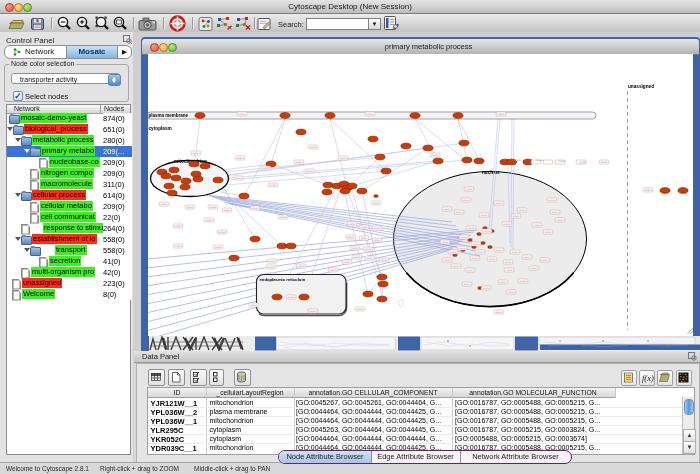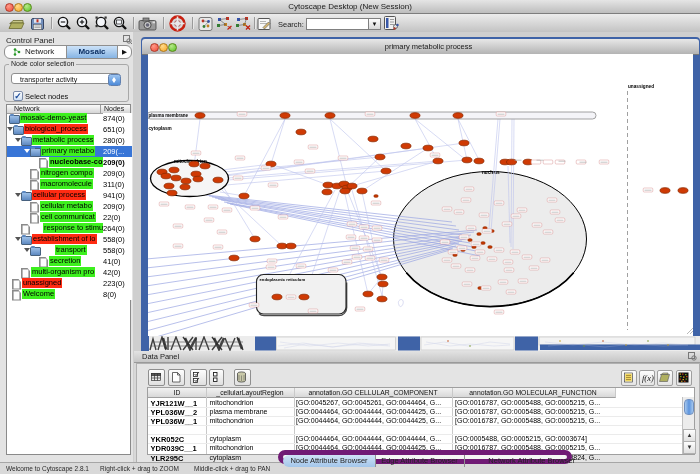--- a/index.html
+++ b/index.html
@@ -64,24 +64,24 @@
 .dth{position:absolute;top:1px;text-align:center;}
 .dcol{position:absolute;top:0;bottom:0;width:1px;background:#c9c9c9;}
 .drow{position:absolute;left:0;width:100%;height:9px;font-size:7px;color:#000;white-space:nowrap;}
 .dc1{position:absolute;left:2.5px;top:0.5px;font-weight:bold;font-size:7.5px;}
 .dc2{position:absolute;left:61.5px;top:0.5px;}
 .dc3{position:absolute;left:148px;top:0.5px;}
 .dc4{position:absolute;left:307px;top:0.5px;}
 #vsb{position:absolute;right:0px;top:9px;width:12px;height:57px;background:#ececec;border-left:1px solid #c0c0c0;box-sizing:border-box;}
 #vsb .th{position:absolute;left:1px;top:2px;width:8px;height:14px;border-radius:4px;background:linear-gradient(90deg,#a6c8ee,#5b93dd,#a6c8ee);border:1px solid #7090c0;}
 
-#btabs{left:278px;top:450px;width:294px;height:14px;background:#f5f5f5;border:5px solid #701a75;border-radius:7px;box-sizing:border-box;font-size:7.5px;color:#222;z-index:30;}
+#btabs{left:278px;top:450px;width:294px;height:14px;background:#f5f5f5;border:1px solid #701a75;border-radius:7px;box-sizing:border-box;font-size:7.5px;color:#222;z-index:30;}
 #btab1{position:absolute;left:0;top:0;width:92px;height:12px;background:linear-gradient(#cfe2f6,#a3c6ea);border-right:1px solid #909090;border-radius:6px 0 0 6px;text-align:center;line-height:12px;}
 #btab2{position:absolute;left:92px;top:0;width:89px;height:12px;border-right:1px solid #909090;text-align:center;line-height:12px;}
-#btab3{position:absolute;left:181px;top:0;width:111px;height:12px;text-align:right;line-height:12px;}
+#btab3{position:absolute;left:181px;top:0;width:111px;height:12px;text-align:center;line-height:12px;}
 
 #status{left:0;top:462px;width:700px;height:12px;background:#d9d9d9;border-top:1px solid #a6a6a6;font-size:6.5px;color:#2a2a2a;}
 #status span{position:absolute;top:2px;}
 </style>
 </head>
 <body>
 <div id="root">
 
 <div id="titlebar" class="abs">
   <div class="light" style="left:5px;background:radial-gradient(circle at 35% 30%,#ff9a8a,#ee4b36);border:0.5px solid #b03a2a;"></div>
@@ -217,24 +217,24 @@
     <div id="listhead">
           <span style="position:absolute;left:7px;top:0px;">Network</span>
           <span style="position:absolute;left:97px;top:0px;">Nodes</span>
           <span style="position:absolute;left:93px;top:0;border-left:1px solid #9f9f9f;height:8px;"></span>
         </div>
     <div id="treerows">
       <div class="trow" style="top:8px;"><span class="fold" style="left:2px;"></span><span style="margin-left:13px;" class="hl g">mosaic-demo-yeast</span><span class="val">874(0)</span></div>
       <div class="trow" style="top:19px;"><span class="arr" style="left:0px;"></span><span class="fold" style="left:6px;"></span><span style="margin-left:17px;" class="hl r">biological_process</span><span class="val">651(0)</span></div>
       <div class="trow" style="top:30px;"><span class="arr" style="left:8px;"></span><span class="fold" style="left:14px;"></span><span style="margin-left:25px;" class="hl g">metabolic process</span><span class="val">280(0)</span></div>
       <div class="trow selrow" style="top:41px;"><span class="arr" style="left:17px;"></span><span class="fold" style="left:23px;"></span><span style="margin-left:34px;" class="hl g">primary metabo</span><span class="val">209(...</span></div>
-      <div class="trow" style="top:52px;font-weight:bold;"><span class="file" style="left:32px;"></span><span style="margin-left:42px;" class="hl g">nucleobase-co</span><span class="val">209(0)</span></div>
+      <div class="trow" style="top:52px;"><span class="file" style="left:32px;"></span><span style="margin-left:42px;" class="hl g">nucleobase-co</span><span class="val">209(0)</span></div>
       <div class="trow" style="top:63px;"><span class="file" style="left:23px;"></span><span style="margin-left:33px;" class="hl g">nitrogen compo</span><span class="val">209(0)</span></div>
       <div class="trow" style="top:74px;"><span class="file" style="left:23px;"></span><span style="margin-left:33px;" class="hl g">macromolecule</span><span class="val">311(0)</span></div>
-      <div class="trow" style="top:85px;"><span class="arr" style="left:8px;"></span><span class="fold" style="left:14px;"></span><span style="margin-left:25px;" class="hl r">cellular process</span><span class="val">941(0)</span></div>
+      <div class="trow" style="top:85px;"><span class="arr" style="left:8px;"></span><span class="fold" style="left:14px;"></span><span style="margin-left:25px;" class="hl r">cellular process</span><span class="val">614(0)</span></div>
       <div class="trow" style="top:96px;"><span class="file" style="left:23px;"></span><span style="margin-left:33px;" class="hl g">cellular metabo</span><span class="val">209(0)</span></div>
       <div class="trow" style="top:107px;"><span class="file" style="left:23px;"></span><span style="margin-left:33px;" class="hl g">cell communicat</span><span class="val">22(0)</span></div>
       <div class="trow" style="top:118px;"><span class="file" style="left:14px;"></span><span style="margin-left:36px;" class="hl g">response to stimul</span><span class="val">264(0)</span></div>
       <div class="trow" style="top:129px;"><span class="arr" style="left:8px;"></span><span class="fold" style="left:14px;"></span><span style="margin-left:25px;" class="hl r">establishment of lo</span><span class="val">558(0)</span></div>
       <div class="trow" style="top:140px;"><span class="arr" style="left:17px;"></span><span class="fold" style="left:23px;"></span><span style="margin-left:48px;" class="hl g">transport</span><span class="val">558(0)</span></div>
       <div class="trow" style="top:151px;"><span class="file" style="left:32px;"></span><span style="margin-left:42px;" class="hl g">secretion</span><span class="val">41(0)</span></div>
       <div class="trow" style="top:162px;"><span class="file" style="left:14px;"></span><span style="margin-left:24px;" class="hl g">multi-organism pro</span><span class="val">42(0)</span></div>
       <div class="trow" style="top:173px;"><span class="file" style="left:5px;"></span><span style="margin-left:15px;" class="hl r">unassigned</span><span class="val">223(0)</span></div>
       <div class="trow" style="top:184px;"><span class="file" style="left:5px;"></span><span style="margin-left:15px;" class="hl g">Welcome</span><span class="val">8(0)</span></div>
     </div>
@@ -746,21 +746,21 @@
               <span class="dc2">plasma membrane</span>
               <span class="dc3">[GO:0044464, GO:0044444, GO:0044425, G...</span>
               <span class="dc4">[GO:0016787, GO:0005488, GO:0005215, G...</span>
             </div>
         <div class="drow" style="top:28px;">
               <span class="dc1">YPL036W__1</span>
               <span class="dc2">mitochondrion</span>
               <span class="dc3">[GO:0044464, GO:0044444, GO:0044425, G...</span>
               <span class="dc4">[GO:0016787, GO:0005488, GO:0005215, G...</span>
             </div>
-        <div class="drow" style="top:37px;margin-top:28px;">
+        <div class="drow" style="top:37px;">
               <span class="dc1">YLR295C</span>
               <span class="dc2">cytoplasm</span>
               <span class="dc3">[GO:0045263, GO:0044464, GO:0044445, G...</span>
               <span class="dc4">[GO:0016787, GO:0005215, GO:0003824, G...</span>
             </div>
         <div class="drow" style="top:46px;">
               <span class="dc1">YKR052C</span>
               <span class="dc2">cytoplasm</span>
               <span class="dc3">[GO:0044464, GO:0044444, GO:0044444, G...</span>
               <span class="dc4">[GO:0005488, GO:0005215, GO:0003674]</span>

